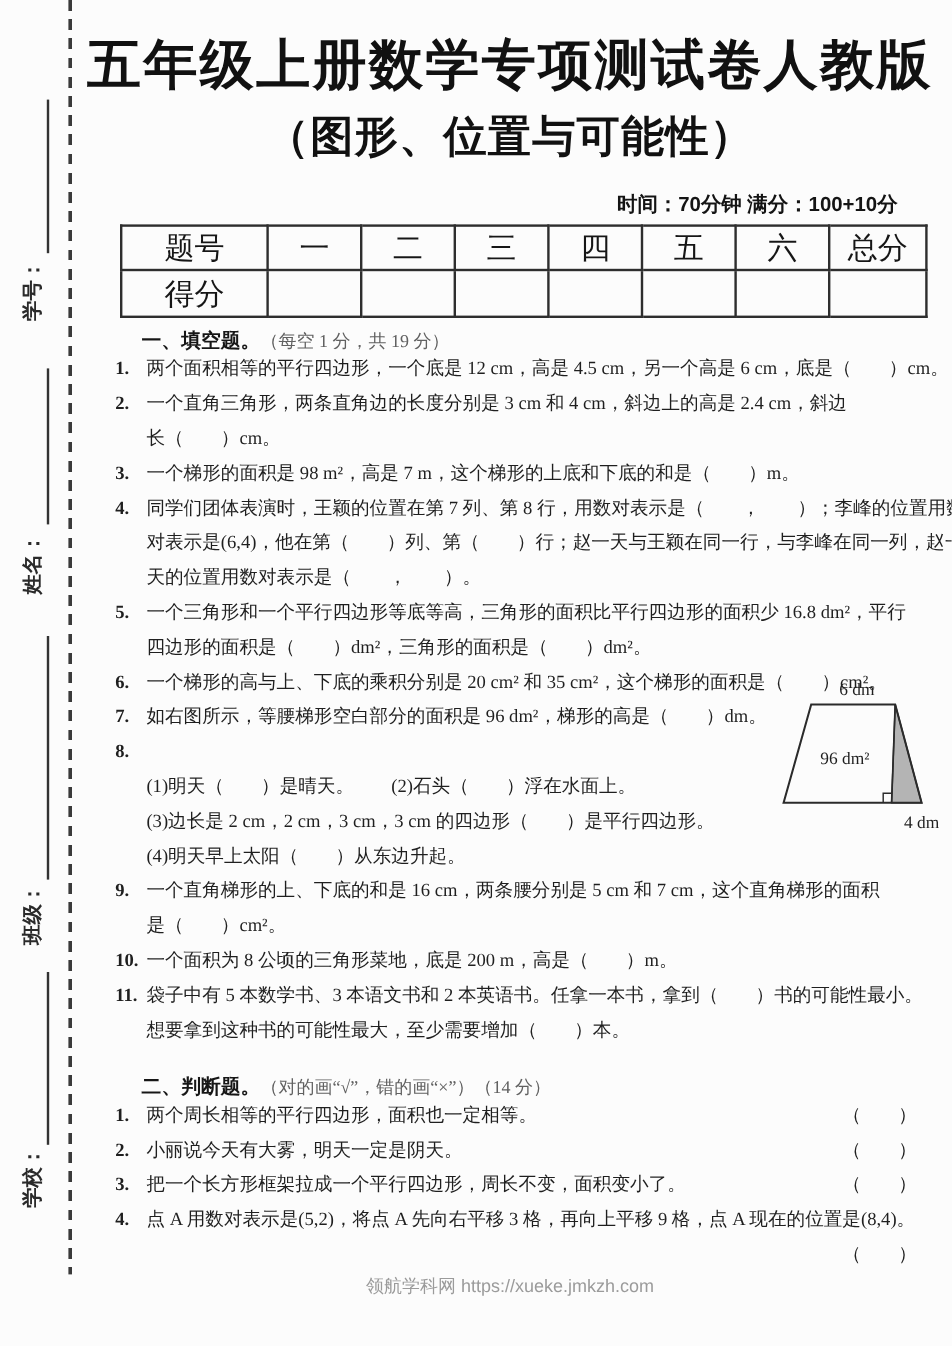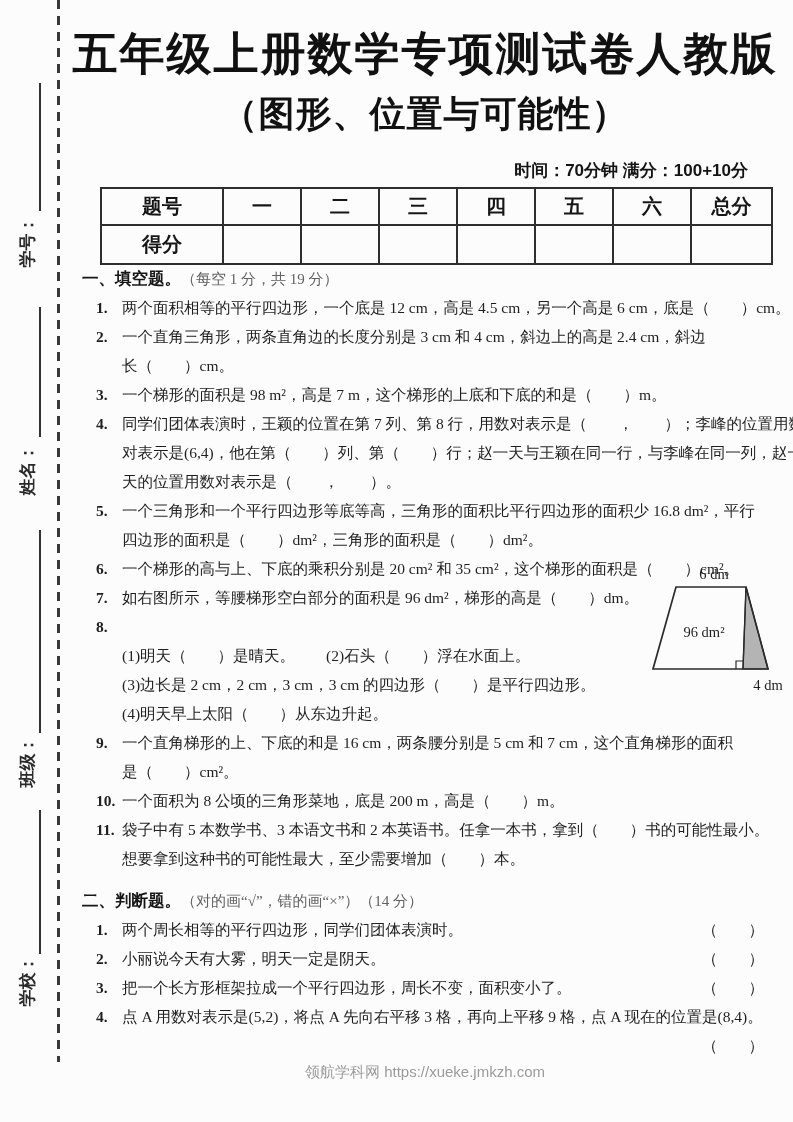--- a/index.html
+++ b/index.html
@@ -44,35 +44,35 @@
   }
 
   
   table.score{
     position:absolute;left:100px;top:187px;width:655px;
     border-collapse:collapse;table-layout:fixed;
     font-family:"Liberation Sans","DejaVu Sans",sans-serif;
   }
   table.score td{
     border:2px solid #2e2e2e;text-align:center;vertical-align:middle;
-    font-size:20px;font-weight:700;color:#161616;padding:0;
+    font-size:25px;font-weight:400;color:#161616;padding:0;
   }
   table.score tr.r1 td{height:35px;}
   table.score tr.r2 td{height:37px;}
   td.c0{width:120px;} td.cmid{width:76px;} td.clast{width:79px;}
 
   
   .body{
     position:absolute;left:82px;top:264px;width:690px;
     font-size:15.5px;color:#1f1f1f;
   }
   .line{position:relative;height:29px;line-height:29px;white-space:nowrap;}
   .line .num{position:absolute;left:14px;top:0;font-weight:700;}
   .line .qtext{display:inline-block;padding-left:40px;}
-  .sec-head{height:29px;line-height:29px;white-space:nowrap;}
+  .sec-head{height:29px;line-height:40px;white-space:nowrap;margin-left:36px;}
   .sec-title{font-family:"Liberation Sans","DejaVu Sans",sans-serif;font-weight:700;font-size:16.5px;color:#161616;}
   .sec-note{font-size:15px;color:#616161;}
   .sec2{margin-top:13px;}
   .paren{position:absolute;right:8px;top:0;}
 
   
   .fig{position:absolute;left:642px;top:566px;width:150px;height:132px;}
   .fig svg{display:block;}
   .fig text{font-family:"Liberation Serif","DejaVu Serif",serif;font-size:14.5px;fill:#1f1f1f;}
 
@@ -164,21 +164,21 @@
     <div class="line"><span class="num">9.</span><span class="qtext">一个直角梯形的上、下底的和是 16 cm，两条腰分别是 5 cm 和 7 cm，这个直角梯形的面积</span></div>
     <div class="line"><span class="qtext">是（　　）cm²。</span></div>
     <div class="line"><span class="num">10.</span><span class="qtext">一个面积为 8 公顷的三角形菜地，底是 200 m，高是（　　）m。</span></div>
     <div class="line"><span class="num">11.</span><span class="qtext">袋子中有 5 本数学书、3 本语文书和 2 本英语书。任拿一本书，拿到（　　）书的可能性最小。</span></div>
     <div class="line"><span class="qtext">想要拿到这种书的可能性最大，至少需要增加（　　）本。</span></div>
 
     <div class="sec-head sec2">
       <span class="sec-title">二、判断题。</span><span class="sec-note">（对的画“√”，错的画“×”）（14 分）</span>
     </div>
 
-    <div class="line"><span class="num">1.</span><span class="qtext">两个周长相等的平行四边形，同学们团体表演时。</span><span class="paren">（　　）</span></div>
+    <div class="line"><span class="num">1.</span><span class="qtext">两个周长相等的平行四边形，面积也一定相等。</span><span class="paren">（　　）</span></div>
     <div class="line"><span class="num">2.</span><span class="qtext">小丽说今天有大雾，明天一定是阴天。</span><span class="paren">（　　）</span></div>
     <div class="line"><span class="num">3.</span><span class="qtext">把一个长方形框架拉成一个平行四边形，周长不变，面积变小了。</span><span class="paren">（　　）</span></div>
     <div class="line"><span class="num">4.</span><span class="qtext">点 A 用数对表示是(5,2)，将点 A 先向右平移 3 格，再向上平移 9 格，点 A 现在的位置是(8,4)。</span></div>
     <div class="line">
         <span class="paren">（　　）</span>
       </div>
   </div>
 
   <div class="fig">
     <svg width="150" height="132" viewBox="0 0 150 132">

